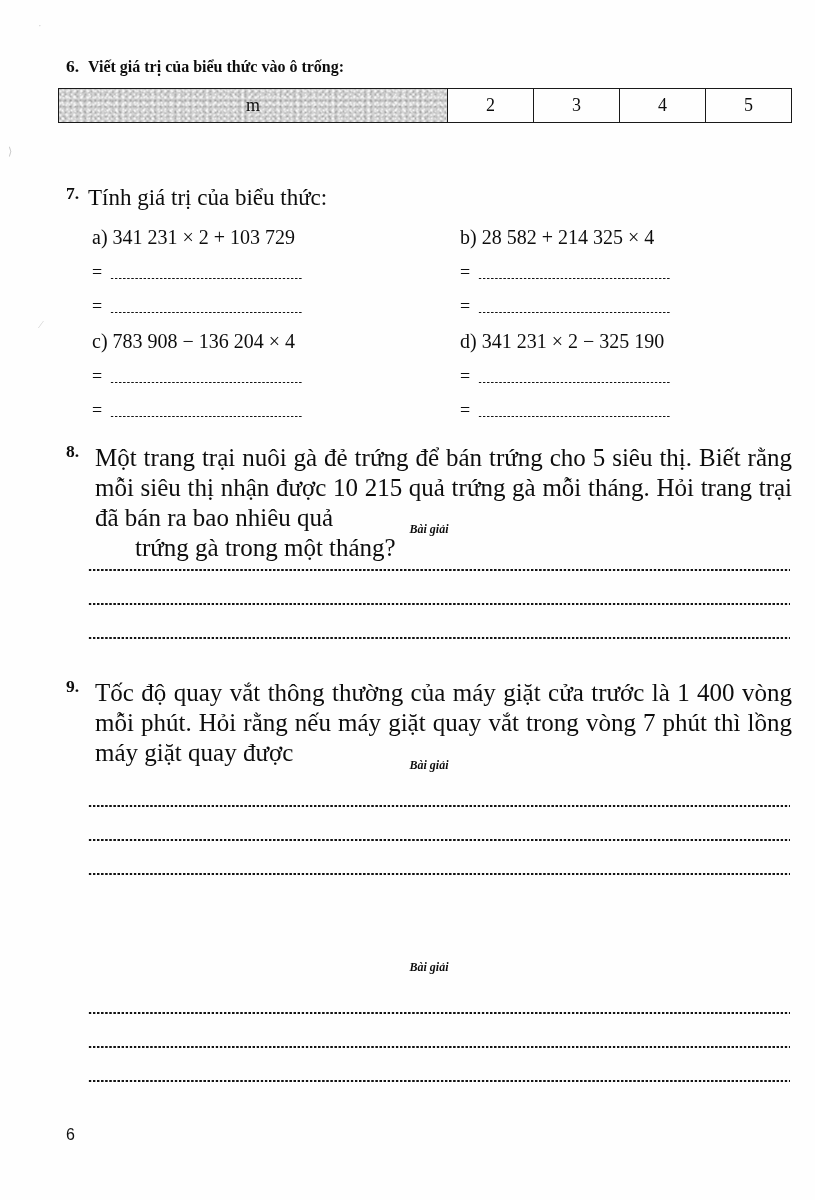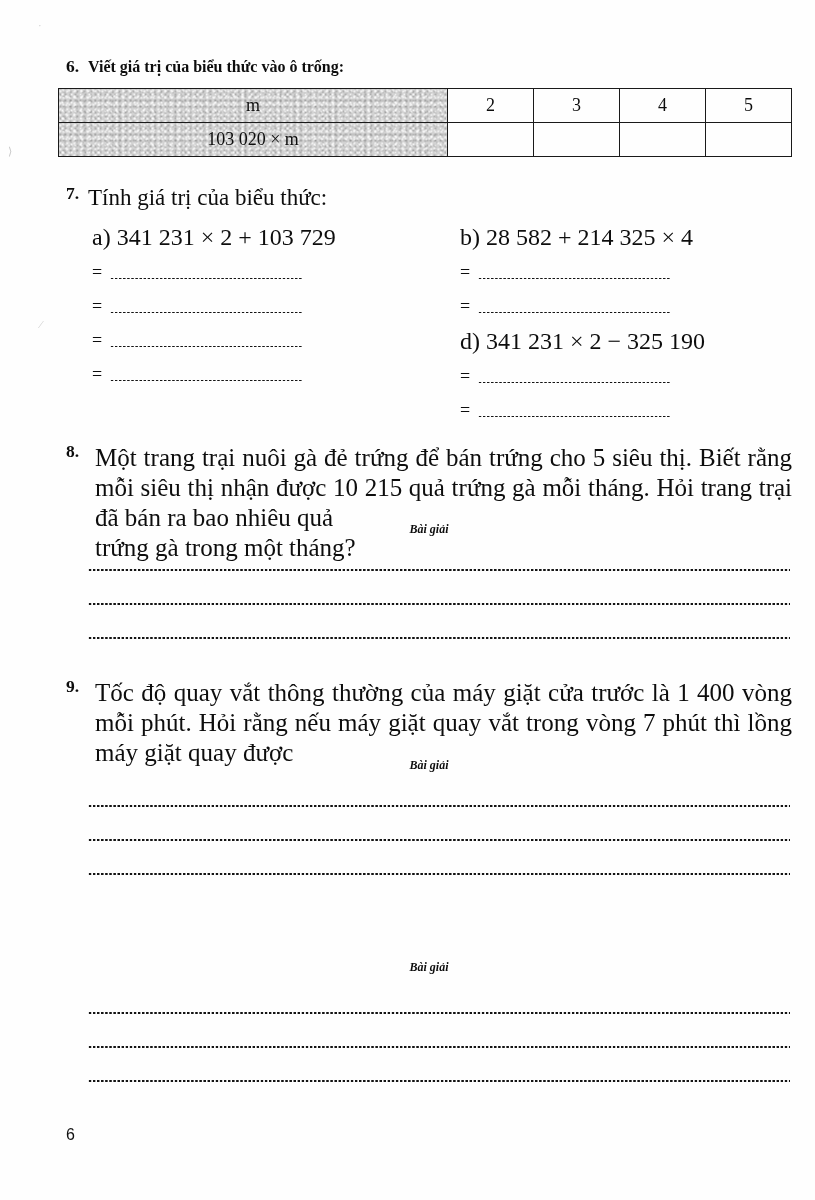--- a/index.html
+++ b/index.html
@@ -56,21 +56,21 @@
     font-weight: bold;
   }
 
   .ex-body {
     font-size: 25px;
     line-height: 30px;
     padding-left: 29px;
     text-align: justify;
     text-justify: inter-word;
   }
-  .ex-body .last-line { display: block; }
+  .ex-body .last-line { display: block; margin-left: 40px; }
 
   
   .tbl-wrap {
     position: absolute;
     left: 58px;
     top: 88px;
     width: 734px;
   }
   table.expr-table {
     border-collapse: collapse;
@@ -104,21 +104,21 @@
   .e7-title { font-size: 23px; padding-left: 22px; }
   .e7-grid {
     position: relative;
     margin-top: 8px;
   }
   .e7-col { position: absolute; top: 0; }
   .e7-col.left  { left: 26px;  width: 370px; }
   .e7-col.right { left: 394px; width: 340px; }
   .e7-item { margin-bottom: 0; }
   .e7-expr {
-    font-size: 24px;
+    font-size: 20px;
     line-height: 36px;
     white-space: nowrap;
   }
   .eq-line {
     display: flex;
     align-items: center;
     height: 34px;
   }
   .eq-sign {
     font-size: 18px;
@@ -191,27 +191,20 @@
   <div class="tbl-wrap">
     <table class="expr-table">
       <tbody>
           <tr>
         <td class="shade">m</td>
         <td class="numcol">2</td>
         <td class="numcol">3</td>
         <td class="numcol">4</td>
         <td class="numcol">5</td>
       </tr>
-      <tr>
-        <td class="shade row2">103 020 × m</td>
-        <td class="numcol row2"></td>
-        <td class="numcol row2"></td>
-        <td class="numcol row2"></td>
-        <td class="numcol row2"></td>
-      </tr>
     </tbody>
       </table>
   </div>
 
   <div class="e7">
     <span class="ex-num">7.</span>
     <div class="e7-title">Tính giá trị của biểu thức:</div>
 
     <div class="e7-grid" style="height:216px;">
 
@@ -225,20 +218,24 @@
             <span class="eq-sign">=</span>
             <span class="dots-short"></span>
           </div>
           <div class="eq-line">
             <span class="eq-sign">=</span>
             <span class="dots-short"></span>
           </div>
         </div>
 
         <div class="e7-item">
+          <div class="e7-expr">
+            <span>c)</span>
+            <span>783 908 − 136 204 × 4</span>
+          </div>
           <div class="eq-line">
             <span class="eq-sign">=</span>
             <span class="dots-short"></span>
           </div>
           <div class="eq-line">
             <span class="eq-sign">=</span>
             <span class="dots-short"></span>
           </div>
         </div>
       </div>

